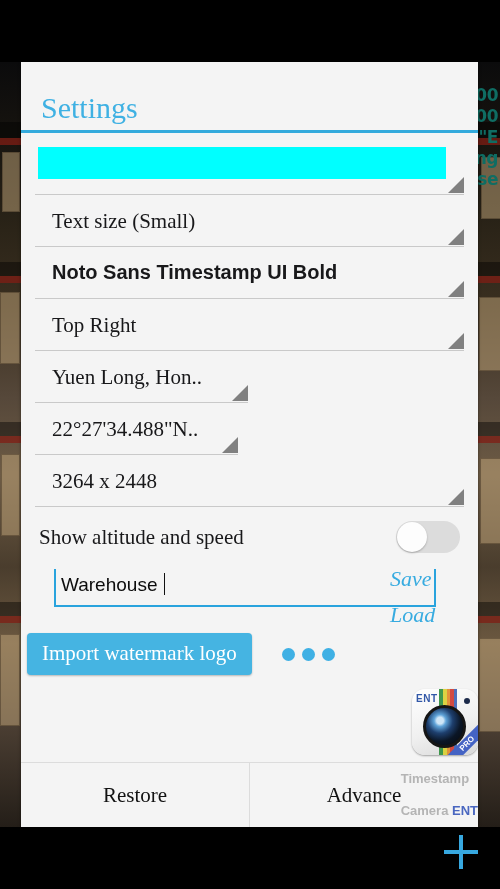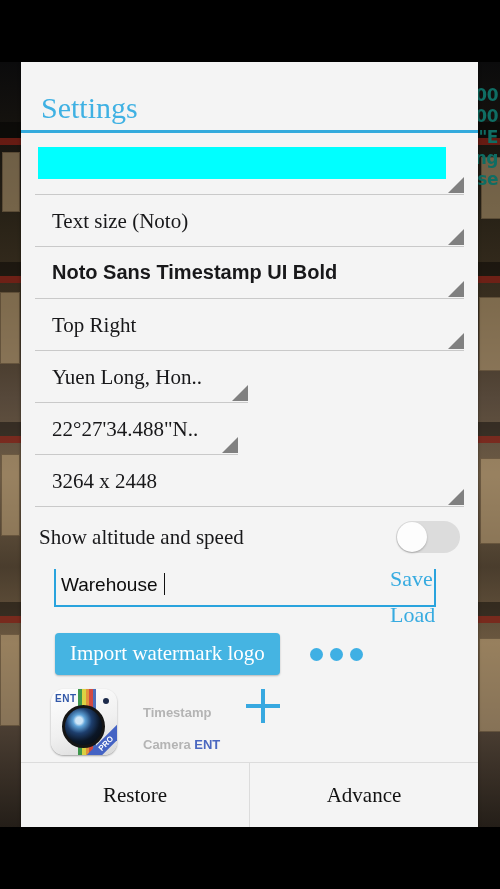--- a/index.html
+++ b/index.html
@@ -202,27 +202,28 @@
   .savebox {
     position: absolute;
     right: -18px; top: -8px;
     width: 64px;
     text-align: left;
   }
   .savebox div {
     color: #37abe0;
     font-size: 22px;
     line-height: 36px;
+    font-style: italic;
   }
 
   
   .import-row {
     display: flex;
     align-items: center;
-    margin: 8px 0 0 34px;
+    margin: 8px 0 0 6px;
     height: 42px;
     text-align: center;
   }
   .import-btn {
     background: #45b4e2;
     color: #ffffff;
     font-size: 21px;
     padding: 8px 15px 9px 15px;
     border-radius: 4px;
     box-shadow: 0 1px 2px rgba(0,0,0,0.25);
@@ -235,23 +236,24 @@
   .dots i {
     width: 13px; height: 13px;
     border-radius: 50%;
     background: #3fb0e4;
     display: block;
   }
 
   
   .logo-row {
     display: flex;
-    align-items: flex-start;
+    align-items: flex-end;
     margin: 14px 0 0 30px;
     height: 72px;
+    flex-direction: column;
   }
   .app-icon {
     position: relative;
     width: 66px; height: 66px;
     border-radius: 13px;
     background: linear-gradient(160deg,#ffffff 0%,#f0f0f0 55%,#d8d8d8 100%);
     box-shadow: 0 1px 2px rgba(0,0,0,0.35);
     overflow: hidden;
     flex: 0 0 auto;
   }
@@ -383,21 +385,21 @@
 
     <div class="body">
 
       <div class="spinner selected" style="margin-top:10px;">
         <div class="hl"></div>
         <div class="txt"></div>
         <div class="arrow"></div>
       </div>
 
       <div class="spinner">
-        <div class="txt">Text size (Noto)</div>
+        <div class="txt">Text size (Small)</div>
         <div class="arrow"></div>
       </div>
 
       <div class="spinner">
         <div class="txt bold">Noto Sans Timestamp UI Bold</div>
         <div class="arrow"></div>
       </div>
 
       <div class="spinner">
         <div class="txt">Top  Right</div>

